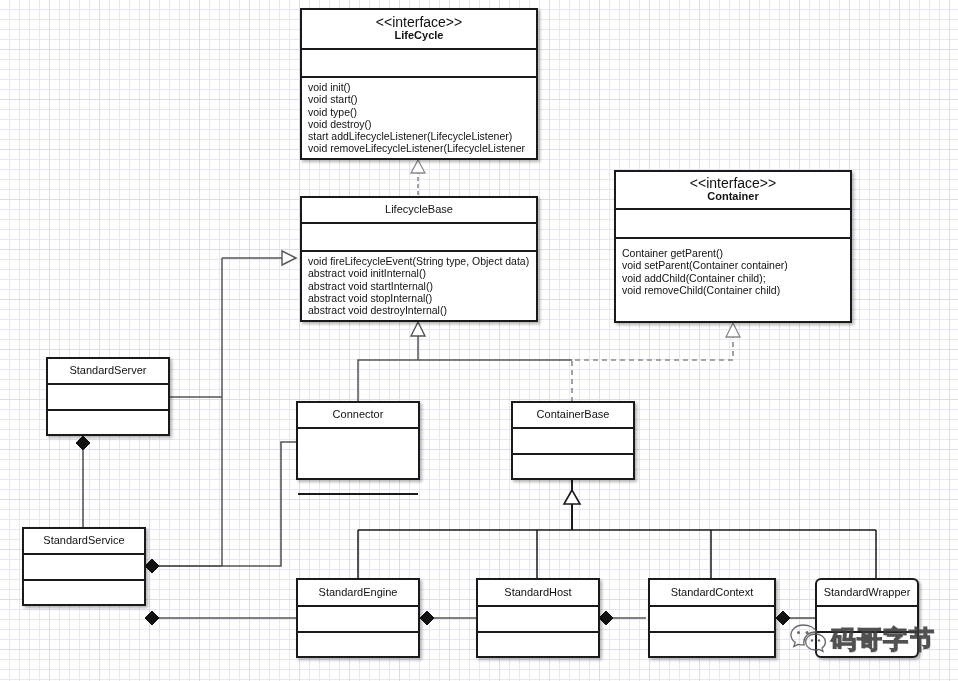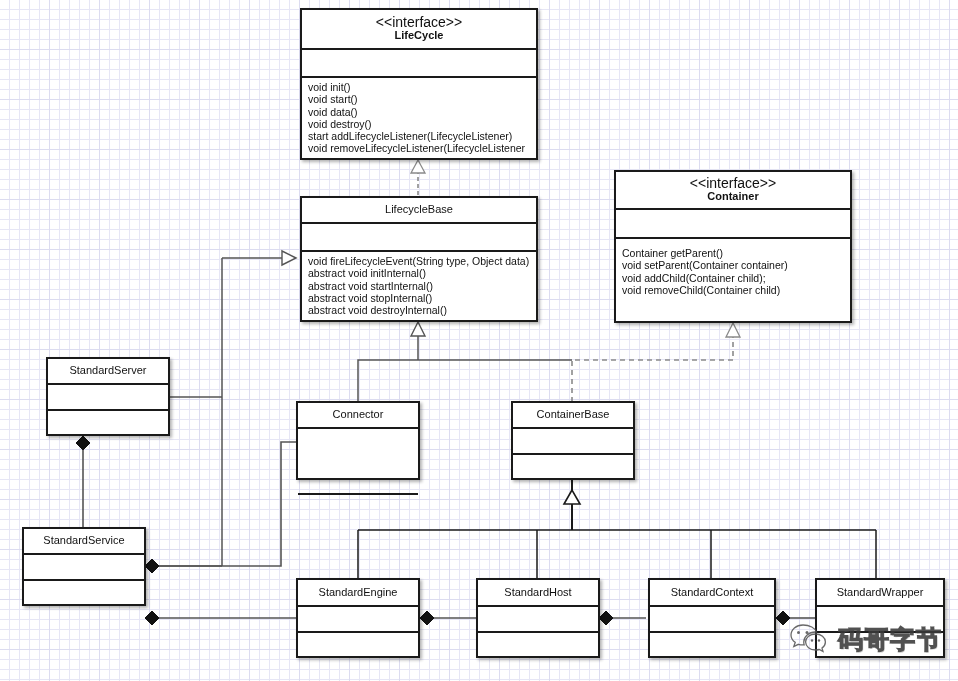--- a/index.html
+++ b/index.html
@@ -83,21 +83,21 @@
   .uml-ops .op {
     font-size: 10.5px;
     line-height: 12.3px;
     color: #111;
     white-space: nowrap;
   }
   .watermark {
     position: absolute;
     display: flex;
     align-items: center;
-    gap: 9px;
+    gap: 2px;
     opacity: 0.88;
     pointer-events: none;
   }
   .wm-text {
     font-size: 25px;
     font-weight: bold;
     color: #ffffff;
     -webkit-text-stroke: 1.2px #3a3a3a;
     text-shadow: 1px 1px 0 rgba(80,80,80,.35);
     letter-spacing: 1px;
@@ -188,21 +188,21 @@
 
   <div class="uml-box" style="left:300px; top:8px; width:238px; height:152px;">
     <div class="uml-title" style="height:40px;">
       <span class="stereo">&lt;&lt;interface&gt;&gt;</span>
       <span class="cname">LifeCycle</span>
     </div>
     <div class="uml-attrs" style="height:28px;"></div>
     <div class="uml-ops">
       <div class="op">void init()</div>
       <div class="op">void start()</div>
-      <div class="op">void data()</div>
+      <div class="op">void type()</div>
       <div class="op">void destroy()</div>
       <div class="op">start addLifecycleListener(LifecycleListener)</div>
       <div class="op">void removeLifecycleListener(LifecycleListener</div>
     </div>
   </div>
 
   <div class="uml-box" style="left:614px; top:170px; width:238px; height:153px;">
     <div class="uml-title" style="height:38px;">
       <span class="stereo">&lt;&lt;interface&gt;&gt;</span>
       <span class="cname">Container</span>
@@ -279,21 +279,21 @@
   </div>
 
   <div class="uml-box" style="left:648px; top:578px; width:128px; height:80px;">
     <div class="uml-title plain" style="height:27px;">
       <span class="cname">StandardContext</span>
     </div>
     <div class="uml-attrs" style="height:26px;"></div>
     <div class="uml-ops"></div>
   </div>
 
-  <div class="uml-box" style="left:815px; top:578px; width:130px; height:80px;">
+  <div class="uml-box" style="left:815px; top:578px; width:104px; height:80px;border-radius:6px;">
     <div class="uml-title plain" style="height:27px;">
       <span class="cname">StandardWrapper</span>
     </div>
     <div class="uml-attrs" style="height:26px;"></div>
     <div class="uml-ops"></div>
   </div>
 
   <div class="watermark" style="left:789px; top:622px;">
     <svg width="40" height="34" viewBox="0 0 40 34">
       <path d="M14 3 C7 3 2 7.5 2 13 C2 16 3.6 18.6 6.2 20.4 L4.8 24.5 L9.4 22.3 C10.8 22.7 12.4 22.9 14 22.9 C14.4 22.9 14.8 22.9 15.2 22.85 C14.9 21.9 14.75 20.9 14.75 19.9 C14.75 14.4 19.9 10 26.2 10 C26.6 10 27 10.02 27.4 10.05 C26.2 6 20.7 3 14 3 Z" fill="none" stroke="#555" stroke-width="1.3"></path>

